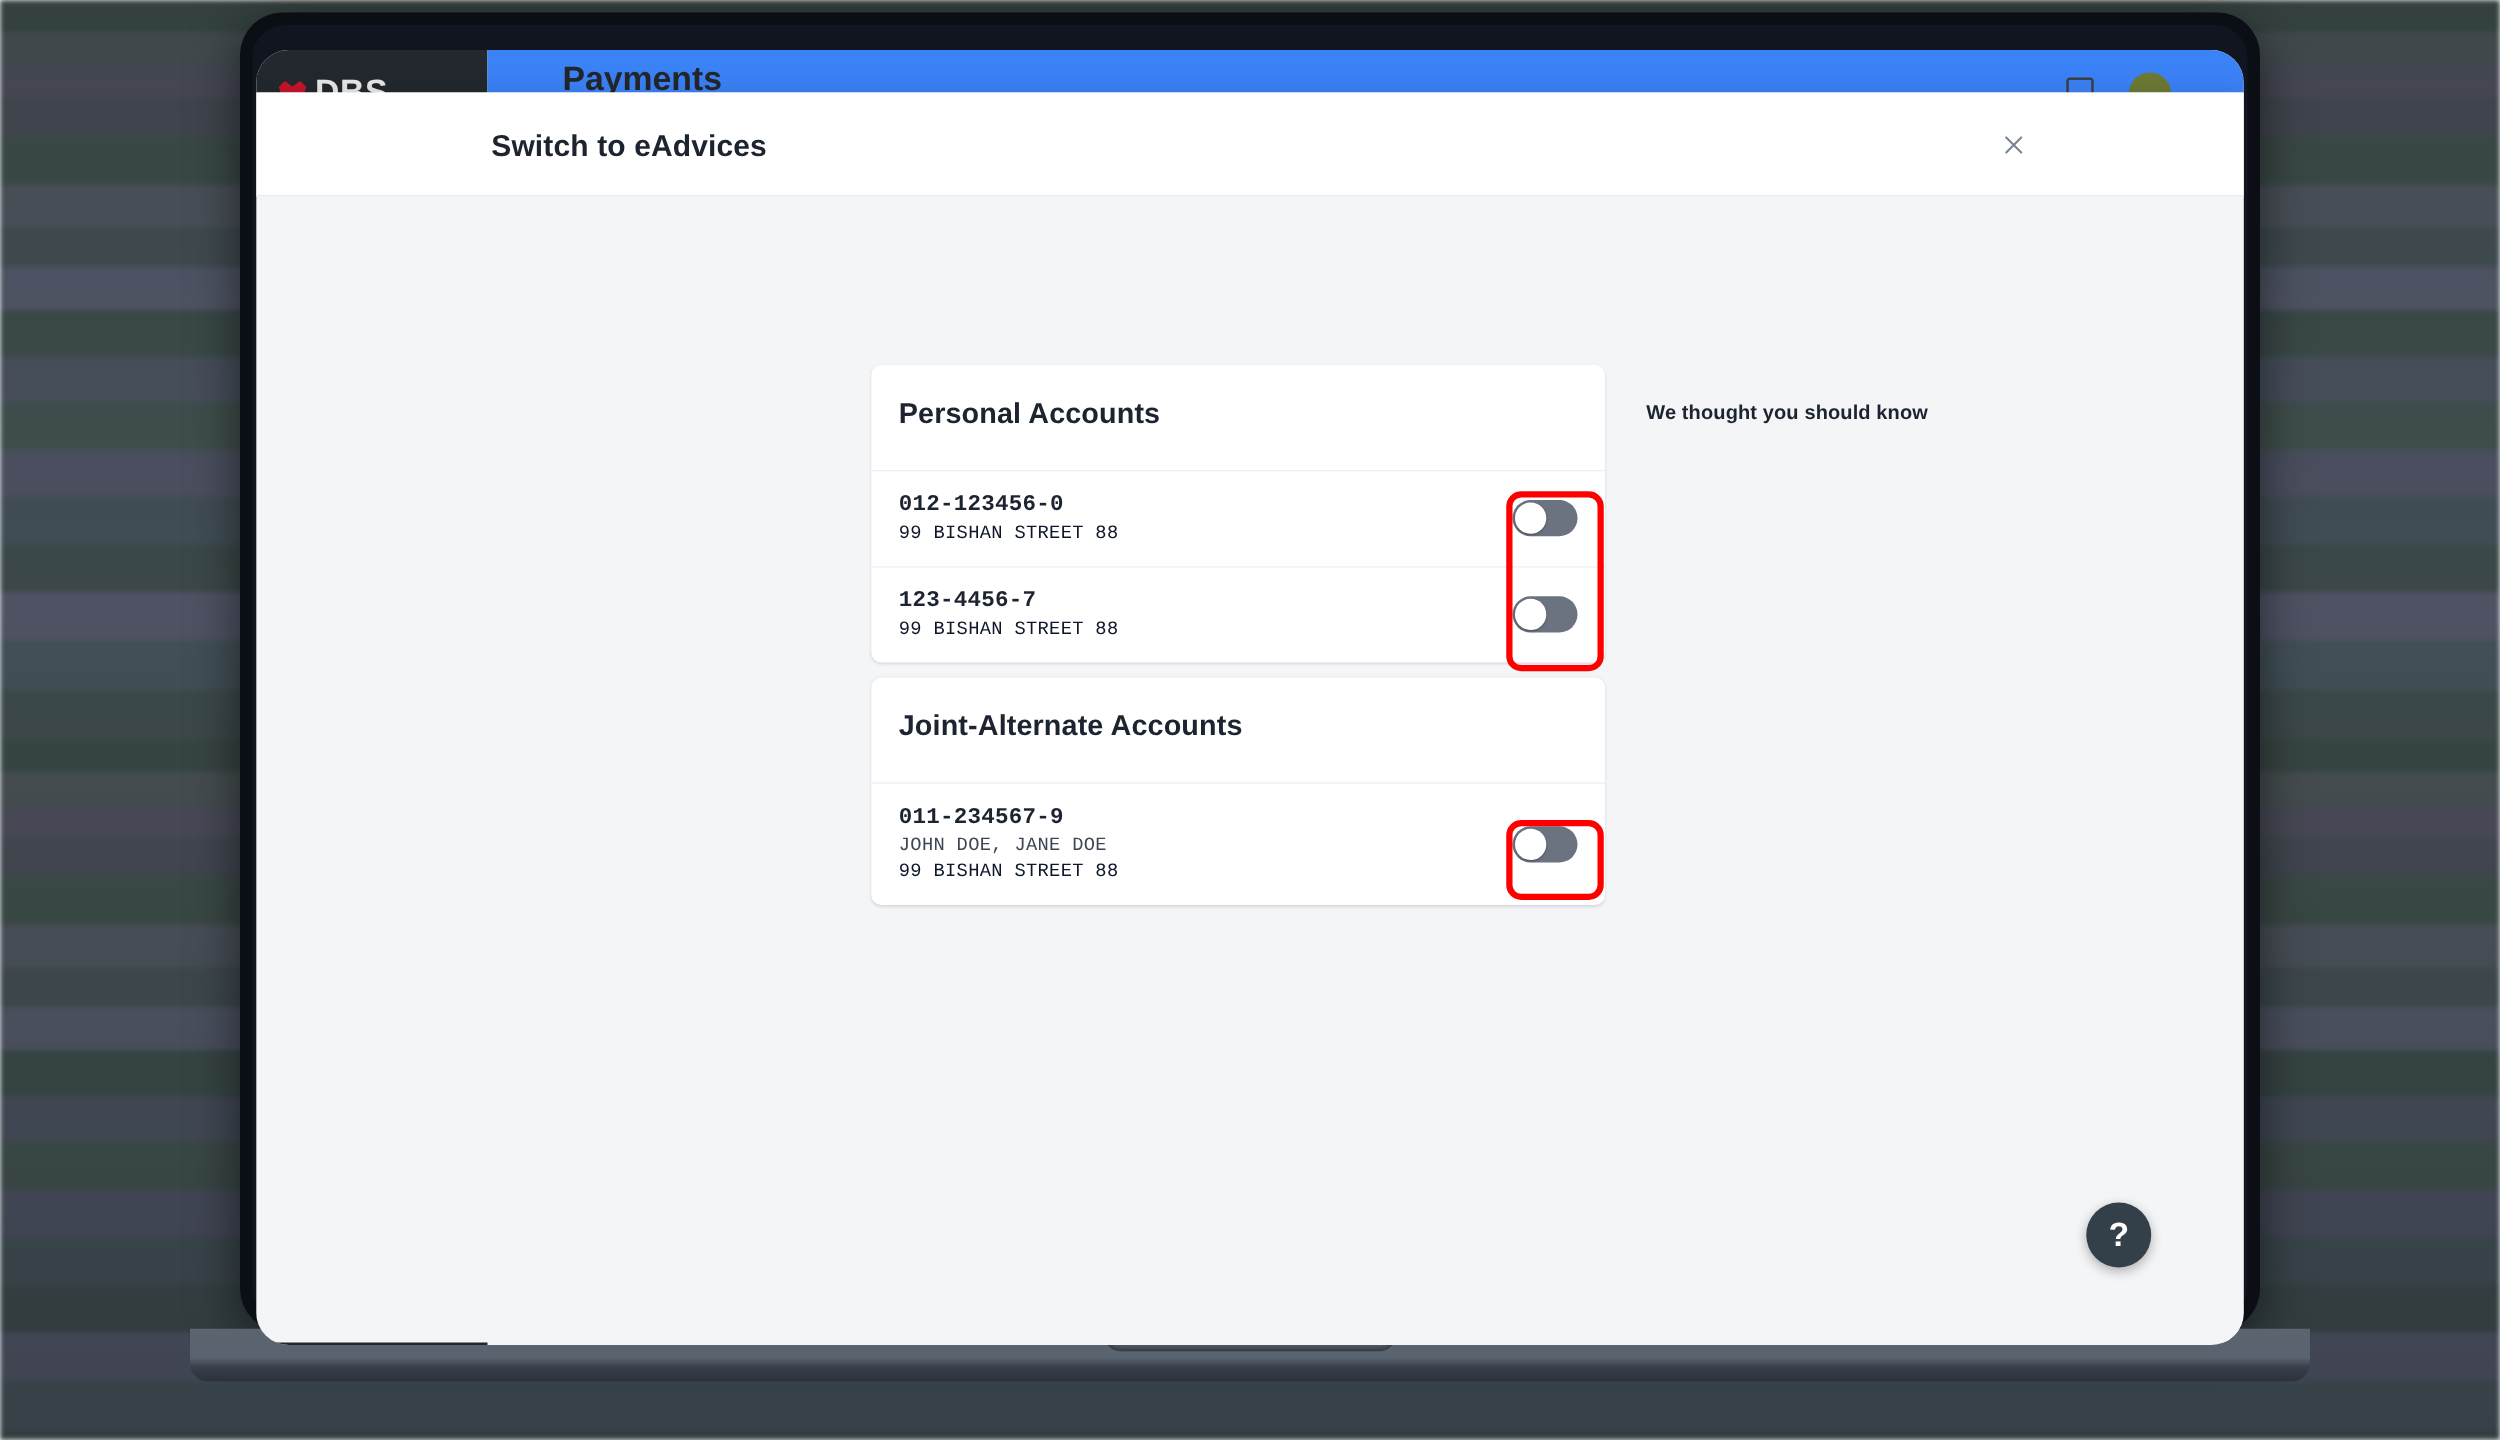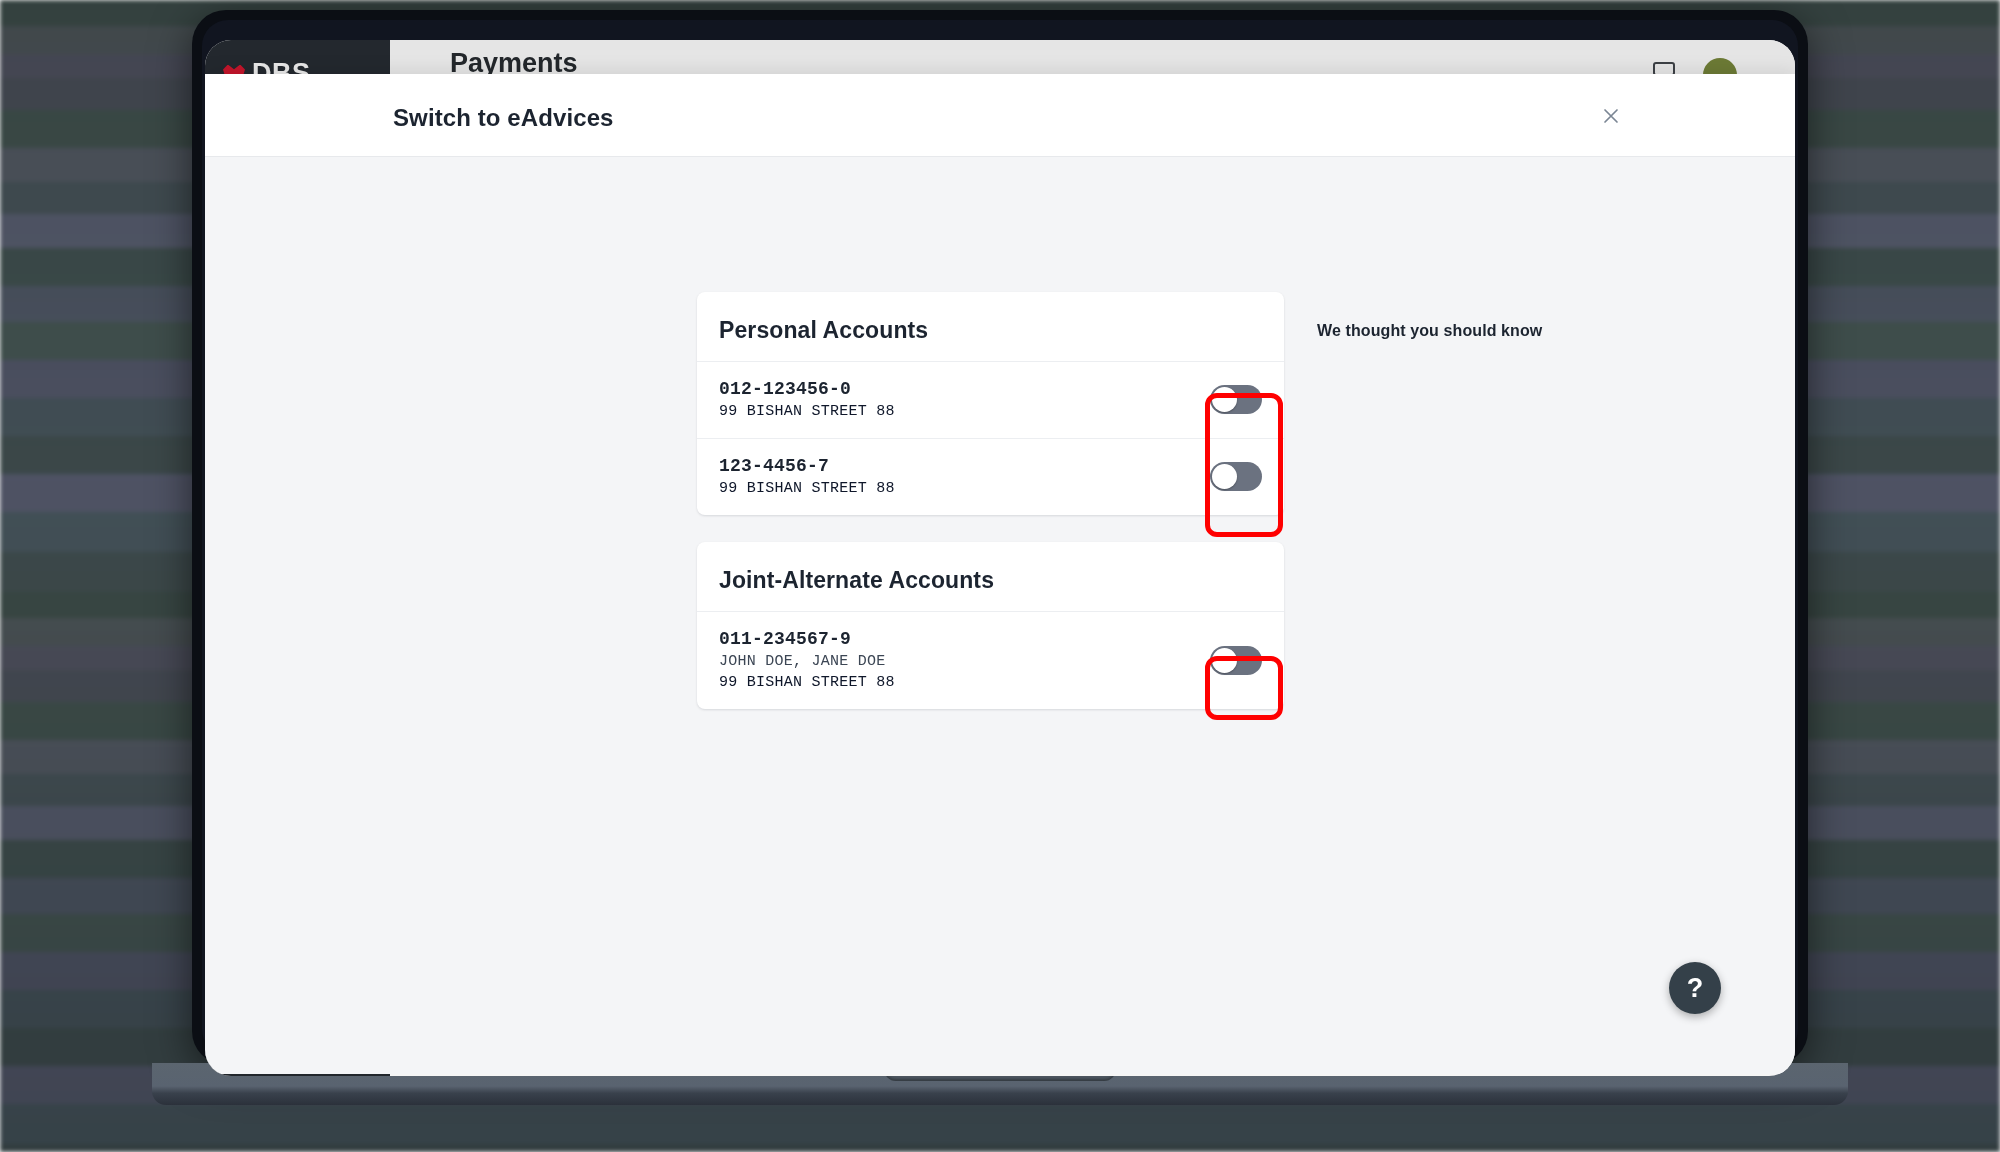--- a/index.html
+++ b/index.html
@@ -129,21 +129,21 @@
     color: #e8e8e8;
     font-size: 27px;
     font-weight: bold;
     letter-spacing: .5px;
   }
   #app-topbar {
     position: absolute;
     left: 185px; top: 0;
     right: 0;
     height: 46px;
-    background: #e5e5e5;
+    background: #3b82f6;
   }
   #app-topbar .title {
     position: absolute;
     left: 60px; top: 8px;
     color: #23272b;
     font-size: 27px;
     font-weight: 600;
   }
   #app-topbar .bar-icon {
     position: absolute;
@@ -204,21 +204,21 @@
     width: 587px;
     background: #ffffff;
     border-radius: 8px;
     box-shadow: 0 1px 3px rgba(16,24,40,.08), 0 1px 2px rgba(16,24,40,.05);
     overflow: hidden;
   }
   #card-personal { left: 492px; top: 135px; }
   #card-joint    { left: 492px; top: 385px; }
 
   .card-header {
-    padding: 25px 22px 17px 22px;
+    padding: 25px 22px 32px 22px;
     font-size: 23px;
     font-weight: 600;
     color: #1c2430;
     border-bottom: 1px solid #eceef1;
     letter-spacing: .1px;
   }
   .acct-row {
     display: flex;
     align-items: center;
     justify-content: space-between;

